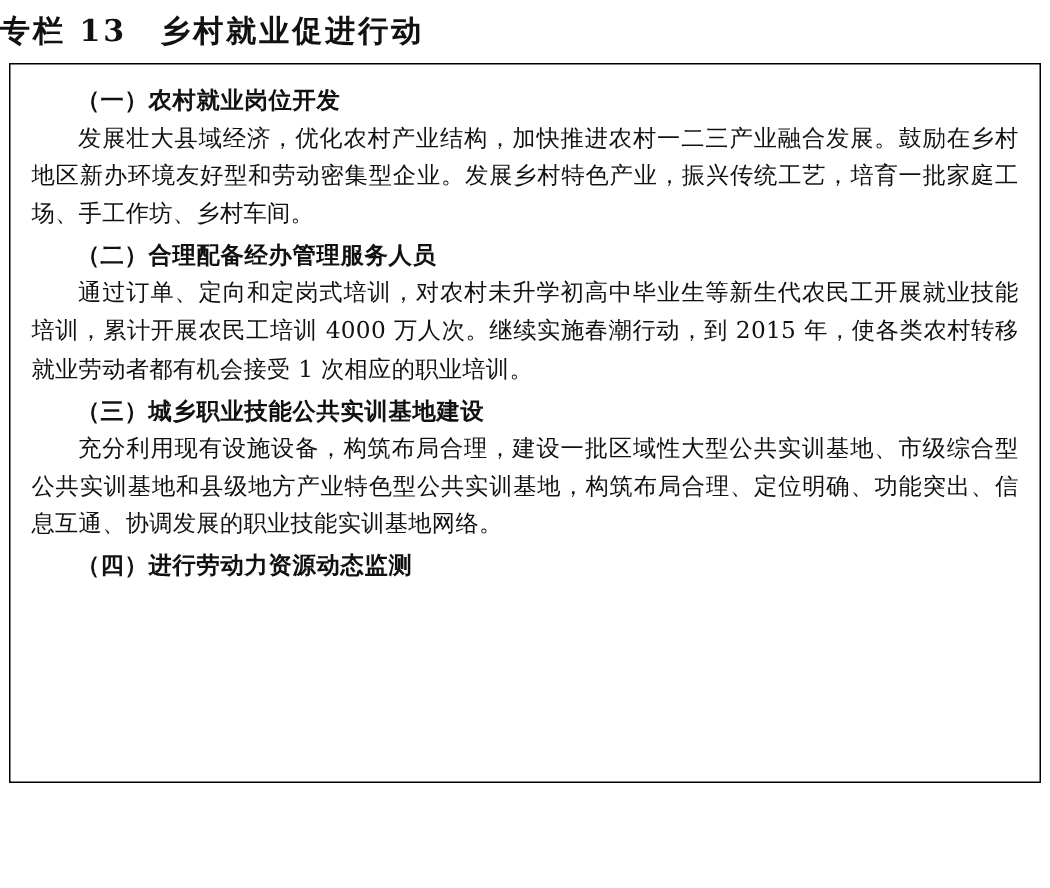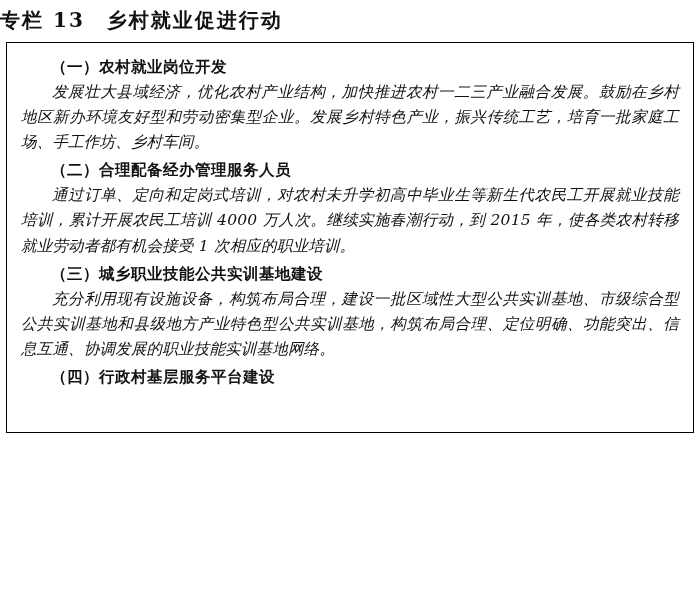--- a/index.html
+++ b/index.html
@@ -26,57 +26,56 @@
     font-size: 20px;
     font-weight: bold;
     letter-spacing: 2px;
     padding: 8px 0 10px 0;
     line-height: 1.2;
   }
   .box-body {
     border: 1.5px solid #000000;
     box-sizing: border-box;
     margin: 0 6px 0 6px;
-    height: 391px;
+    height: 480px;
     padding: 10px 14px 6px 14px;
     overflow: hidden;
   }
   .sec-head {
     font-size: 15.5px;
     font-weight: bold;
     line-height: 1.55;
     margin: 2px 0 1px 0;
     text-indent: 30px;
     letter-spacing: 0.5px;
   }
   .para {
     font-size: 15.5px;
     line-height: 1.62;
     text-align: justify;
     text-justify: inter-ideograph;
     text-indent: 31px;
     margin: 1px 0 3px 0;
     letter-spacing: 0.2px;
-    font-style: italic;
   }
 </style>
 </head>
 <body>
 
 <div class="page">
 
   <div class="box-title">专栏 13　乡村就业促进行动</div>
 
   <div class="box-body">
 
     <div class="sec-head">（一）农村就业岗位开发</div>
     <div class="para">发展壮大县域经济，优化农村产业结构，加快推进农村一二三产业融合发展。鼓励在乡村地区新办环境友好型和劳动密集型企业。发展乡村特色产业，振兴传统工艺，培育一批家庭工场、手工作坊、乡村车间。</div>
 
     <div class="sec-head">（二）合理配备经办管理服务人员</div>
     <div class="para">通过订单、定向和定岗式培训，对农村未升学初高中毕业生等新生代农民工开展就业技能培训，累计开展农民工培训 4000 万人次。继续实施春潮行动，到 2015 年，使各类农村转移就业劳动者都有机会接受 1 次相应的职业培训。</div>
 
     <div class="sec-head">（三）城乡职业技能公共实训基地建设</div>
     <div class="para">充分利用现有设施设备，构筑布局合理，建设一批区域性大型公共实训基地、市级综合型公共实训基地和县级地方产业特色型公共实训基地，构筑布局合理、定位明确、功能突出、信息互通、协调发展的职业技能实训基地网络。</div>
 
-    <div class="sec-head">（四）行政村基层服务平台建设</div>
+    <div class="sec-head">（四）进行劳动力资源动态监测</div>
 
   </div>
 </div>
 
 </body></html>

